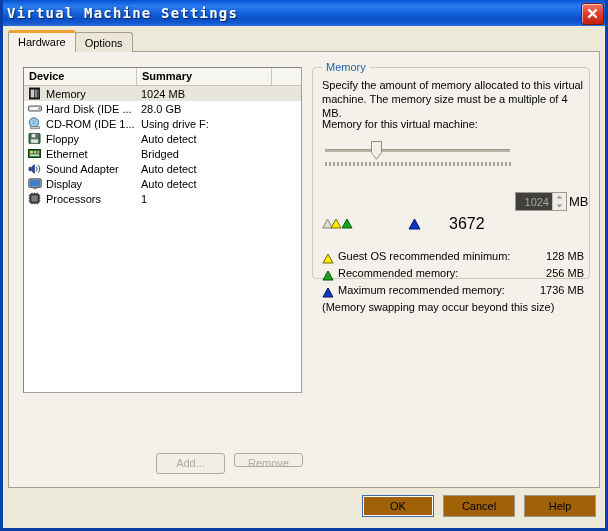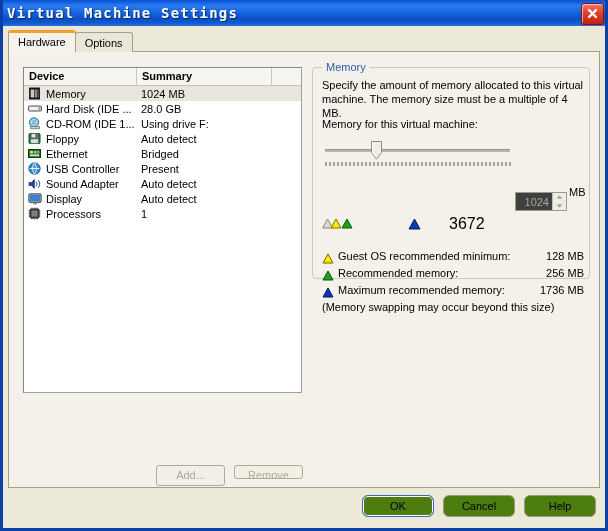--- a/index.html
+++ b/index.html
@@ -177,21 +177,20 @@
   .btn {
     box-sizing: border-box;
     font-family: "Liberation Sans", sans-serif;
     font-size: 11px;
     background: #f1efe6;
     border: 1px solid #b0ab98;
     border-radius: 3px;
     cursor: pointer;
     text-align: center;
     color: #000;
-    margin-top: 12px;
   }
   .btn.disabled { color: #acaa9e; cursor: default; }
   #add-btn {
     position: absolute;
     left: 147px; top: 401px;
     width: 69px; height: 21px;
     line-height: 19px;
   }
   #remove-btn {
     position: absolute;
@@ -282,22 +281,22 @@
     border-left: 1px solid #c3c0b2;
     background: #eeece4;
     display: flex;
     flex-direction: column;
     align-items: center;
     justify-content: space-around;
     cursor: pointer;
   }
   #mb-unit {
     position: absolute;
-    left: 560px; top: 134px;
-    font-size: 11px;
+    left: 560px; top: 142px;
+    font-size: 13px;
   }
 
   
   #markers {
     position: absolute;
     left: 313px; top: 166px;
     width: 230px; height: 13px;
   }
   .marker { position: absolute; top: 0; }
   #max-scale-label {
@@ -327,23 +326,23 @@
 
   
   #bottom-bar { position: absolute; left: 0; top: 495px; width: 602px; }
   .bbtn {
     position: absolute;
     width: 72px; height: 22px;
     box-sizing: border-box;
     line-height: 20px;
     text-align: center;
     font-size: 11px;
-    background: #4d7c0f;
+    background: #a16207;
     border: 1px solid #9b9789;
-    border-radius: 6px;
+    border-radius: 0;
     cursor: pointer;
   }
   #ok-btn {
     left: 359px;
     border: 1px solid #3c6ab5;
     box-shadow: 0 0 0 1px #ffffff inset;
     font-weight: normal;
   }
   #cancel-btn { left: 440px; }
   #help-btn { left: 521px; }
@@ -428,30 +427,20 @@
               <svg width="13" height="11" viewBox="0 0 13 11">
                 <rect x="0.5" y="1.5" width="12" height="8" fill="#1f7a1f" stroke="#0e3d0e"></rect>
                 <rect x="2" y="3" width="3" height="2.4" fill="#ffd24d"></rect>
                 <rect x="6" y="3" width="2.2" height="2.4" fill="#7fd4ff"></rect>
                 <rect x="9" y="3" width="2" height="2.4" fill="#ff8080"></rect>
                 <rect x="2" y="6.4" width="9" height="1.8" fill="#d8d8d8"></rect>
               </svg>
             </span>
             <span class="dev-label">Ethernet</span>
             <span class="dev-summary">Bridged</span>
-          </div>
-          <div class="row">
-            <span class="icon">
-              <svg width="13" height="13" viewBox="0 0 13 13">
-                <circle cx="6.5" cy="6.5" r="5.6" fill="#2f8fd8" stroke="#14527f"></circle>
-                <path d="M1.6 6.5 h9.8 M6.5 1 c2.4 2.6 2.4 8.4 0 11 M6.5 1 c-2.4 2.6 -2.4 8.4 0 11" fill="none" stroke="#ffffff" stroke-width="0.9"></path>
-              </svg>
-            </span>
-            <span class="dev-label">USB Controller</span>
-            <span class="dev-summary">Present</span>
           </div>
           <div class="row">
             <span class="icon">
               <svg width="14" height="12" viewBox="0 0 14 12">
                 <path d="M1 4.4 h2.4 L6.4 1.6 v8.8 L3.4 7.6 H1 z" fill="#2b4f9e" stroke="#14285c" stroke-width="0.7"></path>
                 <path d="M8.2 3.6 a3.6 3.6 0 0 1 0 4.8 M10.2 2.2 a6 6 0 0 1 0 7.6" fill="none" stroke="#2b4f9e" stroke-width="1"></path>
               </svg>
             </span>
             <span class="dev-label">Sound Adapter</span>
             <span class="dev-summary">Auto detect</span>

